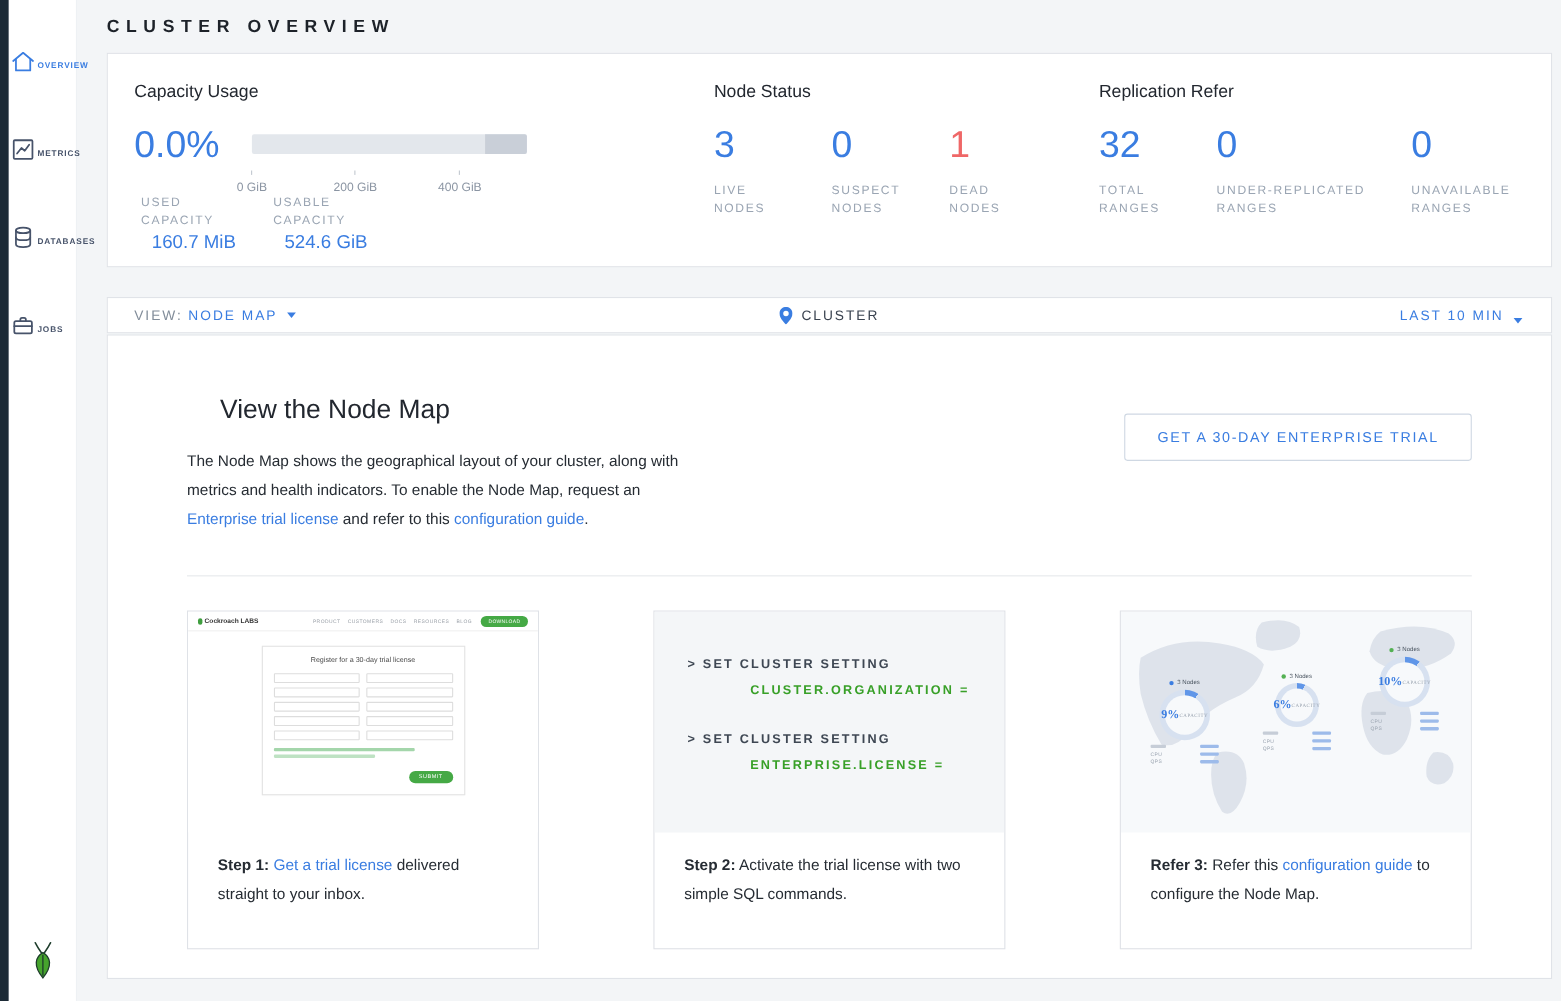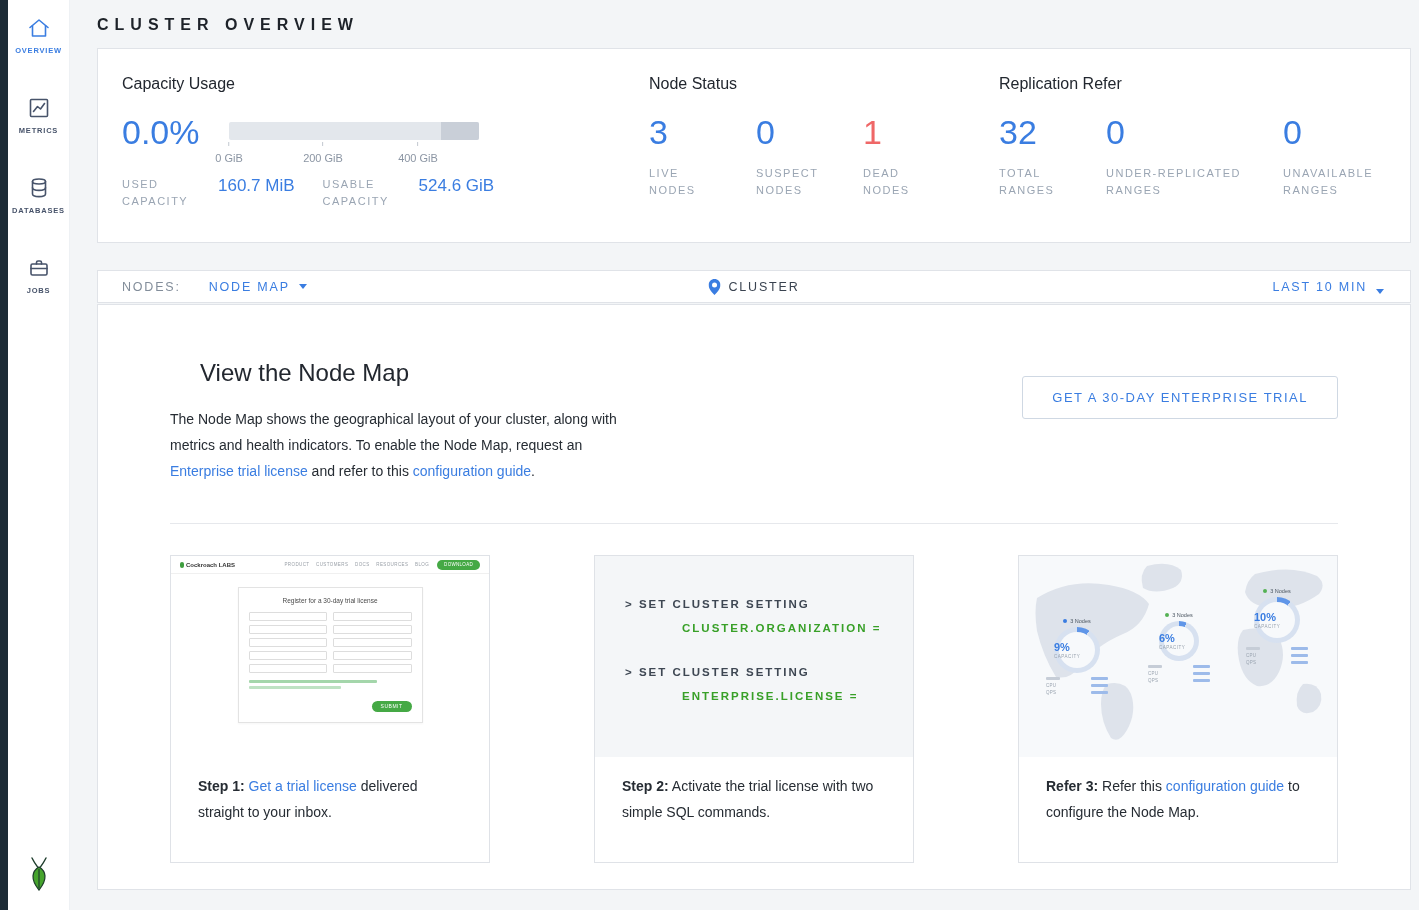--- a/index.html
+++ b/index.html
@@ -3,21 +3,21 @@
 <meta charset="utf-8">
 <style>
   * { margin:0; padding:0; box-sizing:border-box; }
   html,body { background:#eef0f3; }
   body { font-family:"Liberation Sans", sans-serif; color:#262c33; }
   .app { position:relative; width:1419px; height:910px; background:#f3f5f7; overflow:hidden; }
 
   
   .left-edge { position:absolute; left:0; top:0; width:8px; height:100%; background:#1d2b36; }
   .sidebar { position:absolute; left:8px; top:0; width:62px; height:100%; background:#ffffff; border-right:1px solid #eef1f4; padding-top:16px; }
-  .side-item { height:80px; display:flex; flex-direction:column; align-items:center; cursor:pointer; color:#47536a; }
+  .side-item { height:80px; display:flex; flex-direction:row; align-items:center; cursor:pointer; color:#47536a; }
   .side-item.active { color:#3a7de1; }
   .side-icon svg { display:block; }
   .side-label { margin-top:6px; font-size:7.5px; letter-spacing:.8px; font-weight:bold; }
   .side-logo { position:absolute; bottom:14px; left:50%; transform:translateX(-50%); }
 
   
   .content { position:absolute; left:70px; top:0; right:0; bottom:0; padding:0 8px 0 27px; }
   .page-title { font-size:16px; font-weight:bold; letter-spacing:6px; color:#1d2229; padding:16px 0 14px 0; }
 
   
@@ -25,43 +25,43 @@
   .sum-title { font-size:16px; font-weight:normal; color:#22272f; margin-bottom:22px; }
   .sum-cap { width:527px; }
   .sum-nodes { width:350px; }
   .sum-repl { flex:1; }
   .cap-row { display:flex; }
   .cap-percent { width:107px; font-size:34px; color:#3a7de1; line-height:34px; }
   .cap-chart { width:250px; padding-top:7px; }
   .cap-bar { position:relative; height:18px; background:#e3e7ec; border-radius:2px; }
   .cap-bar-tail { position:absolute; right:0; top:0; width:38px; height:18px; background:#c9cfd8; border-radius:0 2px 2px 0; }
   .cap-ticks { position:relative; height:22px; }
-  .tick { position:absolute; top:0; transform:translateX(-50%); text-align:center; }
+  .tick { position:absolute; top:13px; transform:translateX(-50%); text-align:center; }
   .tick i { display:block; width:1px; height:4px; background:#c2c8d0; margin:2px auto 2px; }
   .tick em { font-style:normal; font-size:11px; color:#8b95a3; white-space:nowrap; }
   .t0 { left:0; } .t1 { left:94px; } .t2 { left:189px; }
   .cap-stats { display:flex; margin-top:14px; }
-  .cap-pair { display:flex; align-items:flex-start; }
+  .cap-pair { display:flex; align-items:center;flex-direction:column; }
   .cap-pair + .cap-pair { margin-left:28px; }
   .cap-label { width:80px; font-size:11px; letter-spacing:1.5px; line-height:17px; color:#9aa5b3; }
   .cap-value { font-size:17px; color:#3a7de1; margin-left:16px; padding-bottom:1px; white-space:nowrap; }
   .stat-row { display:flex; }
   .stat { width:107px; }
   .stat.w-wide { width:177px; }
   .stat-value { font-size:34px; line-height:34px; color:#3a7de1; }
   .stat-value.red { color:#ef6767; }
   .stat-label { margin-top:16px; font-size:11px; letter-spacing:1.5px; line-height:17px; color:#9aa5b3; }
   .stat .stat-label { width:74px; }
   .stat.w-wide .stat-label { width:152px; }
   .stat.w-un .stat-label { width:112px; }
 
   
   .view-bar { margin-top:27px; height:33px; background:#fff; border:1px solid #e0e3e8; display:flex; align-items:center; padding:0 26px 0 24px; position:relative; font-size:12.5px; letter-spacing:1.8px; }
   .vb-label { color:#828d9a; }
-  .vb-select { color:#3a7de1; margin-left:28px; display:flex; align-items:center; cursor:pointer; }
+  .vb-select { color:#3a7de1; margin-left:5px; display:flex; align-items:center; cursor:pointer; }
   .vb-center { position:absolute; left:50%; transform:translateX(-50%); display:flex; align-items:center; color:#3a4350; }
   .vb-center svg { margin-right:8px; display:block; }
   .vb-time { margin-left:auto; color:#3a7de1; display:flex; align-items:flex-end; cursor:pointer; }
   .caret { display:inline-block; width:0; height:0; border-left:4.5px solid transparent; border-right:4.5px solid transparent; border-top:5.5px solid currentColor; margin-left:9px; }
 
   
   .main-panel { margin-top:1px; background:#fff; border:1px solid #e0e3e8; height:586px; padding:54px 72px 0 72px; }
   .panel-head { display:flex; justify-content:space-between; align-items:flex-start; }
   .nm-title { font-size:24px; font-weight:normal; color:#22272f; margin-bottom:19px;margin-left:30px; }
   .nm-desc { width:466px; font-size:14px; line-height:26px; color:#262c33; }
@@ -103,21 +103,21 @@
   .cluster { position:absolute; width:88px; text-align:center; }
   .cl-left { left:14px; top:62px; }
   .cl-center { left:116px; top:56px; }
   .cl-right { right:16px; top:32px; }
   .cl-head { font-size:5.5px; color:#4a5560; display:flex; align-items:center; justify-content:center; }
   .dot { width:4px; height:4px; border-radius:50%; margin-right:3px; display:inline-block; }
   .dot.green { background:#54b153; } .dot.blue { background:#3a7de1; }
   .donut { width:46px; height:46px; border-radius:50%; background:conic-gradient(#6096e8 0 var(--p,10%), #d7e1f0 0); position:relative; margin:3px auto 2px; }
   .cl-center .donut { width:40px; height:40px; }
   .donut::before { content:""; position:absolute; inset:5px; background:#f7f9fb; border-radius:50%; }
-  .donut-in { position:absolute; inset:0; display:flex; flex-direction:column; align-items:flex-start; justify-content:center; }
+  .donut-in { position:absolute; inset:0; display:flex; flex-direction:row; align-items:center; justify-content:center;font-family:Liberation Serif, serif; }
   .donut-pct { position:relative; font-size:11px; font-weight:bold; color:#3a7de1; }
   .donut-cap { position:relative; font-size:4.5px; letter-spacing:.5px; color:#98a2ae; margin-top:1px; }
   .cl-stats { width:62px; margin:0 auto; }
   .cl-stats .srow { display:flex; justify-content:space-between; align-items:center; height:7px; }
   .cl-stats em { font-style:normal; font-size:4.5px; color:#9aa4b0; letter-spacing:.3px; }
   .sbar { height:3px; border-radius:1px; display:inline-block; }
   .sbar.b { width:17px; background:#9dbbea; }
   .sbar.g { width:14px; background:#c6cdd7; }
 </style>
 </head>
@@ -237,21 +237,21 @@
           </div>
           <div class="stat w-un">
             <div class="stat-value">0</div>
             <div class="stat-label">UNAVAILABLE RANGES</div>
           </div>
         </div>
       </div>
     </section>
 
     <div class="view-bar">
-      <span class="vb-label">NODES:</span>
+      <span class="vb-label">VIEW:</span>
       <span class="vb-select">
         <span>NODE MAP</span>
         <span class="caret"></span>
       </span>
       <span class="vb-center">
         <svg width="12" height="16" viewBox="0 0 12 16">
           <path d="M6 0 C2.7 0 0 2.7 0 6 c0 4.5 6 10 6 10 s6 -5.5 6 -10 C12 2.7 9.3 0 6 0 Z M6 8.5 A2.5 2.5 0 1 1 6 3.5 a2.5 2.5 0 0 1 0 5 Z" fill="#3a7de1"></path>
         </svg>
         <span>CLUSTER</span>
       </span>

